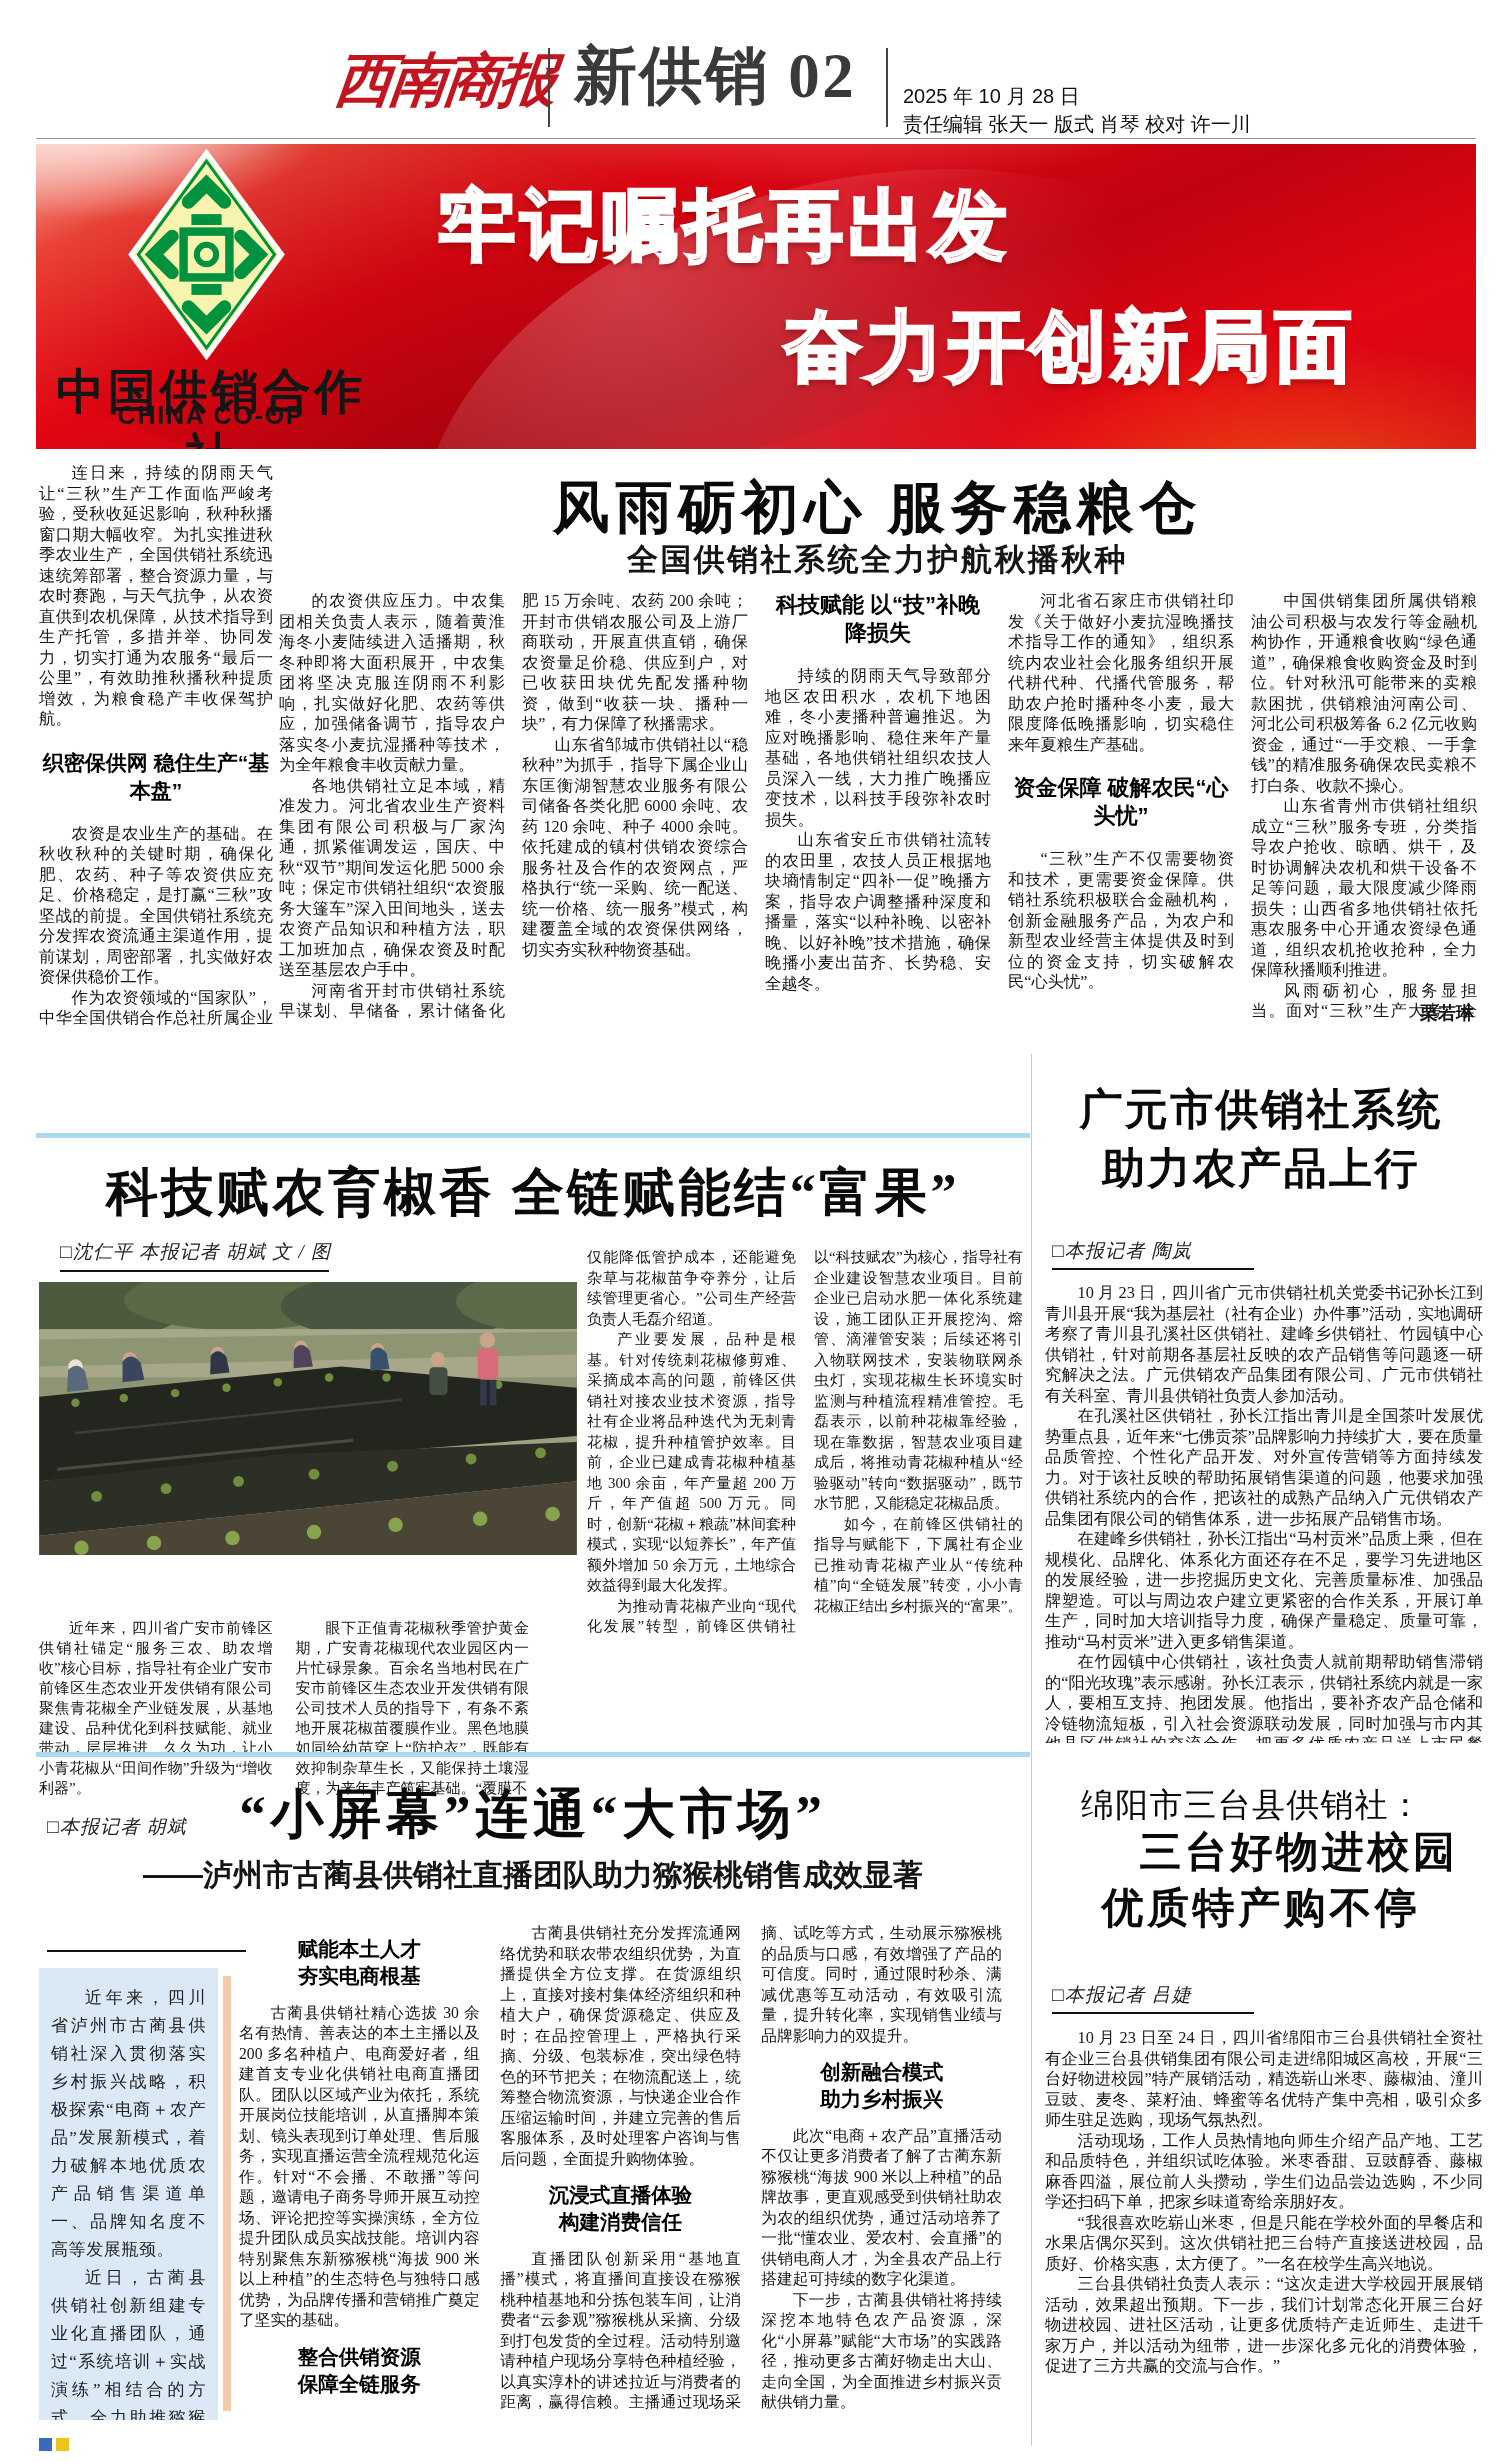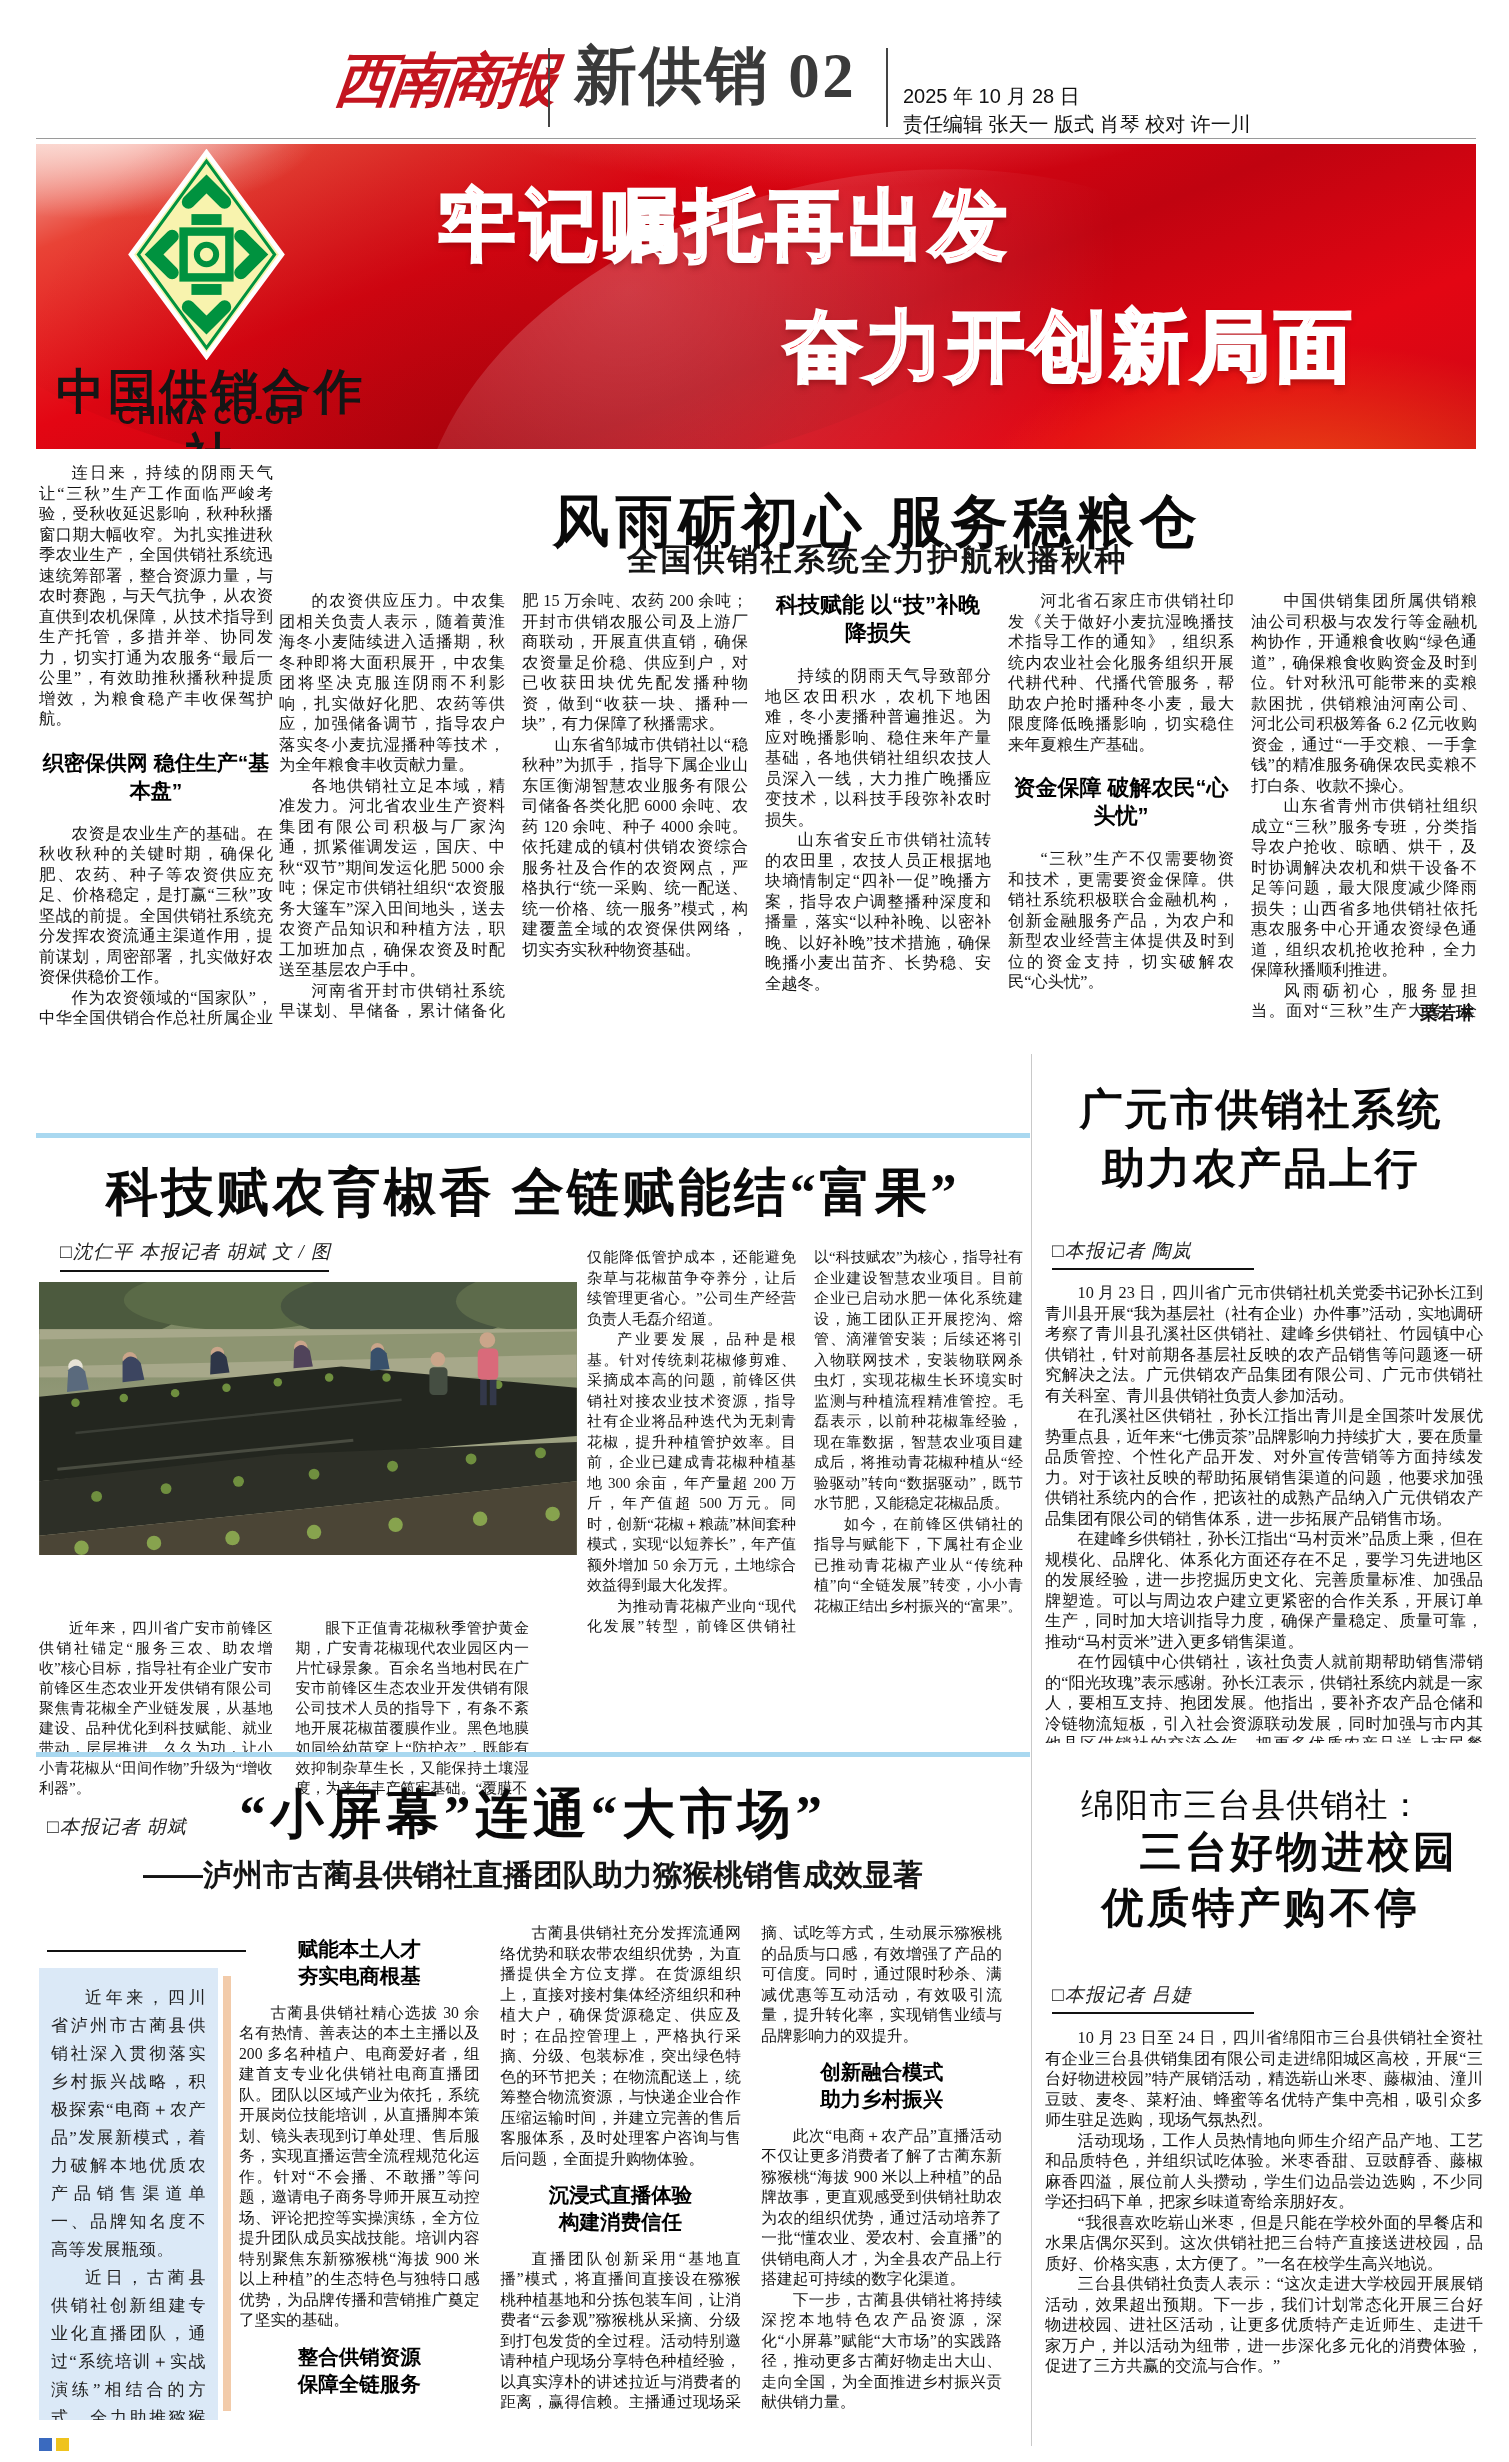--- a/index.html
+++ b/index.html
@@ -50,21 +50,21 @@
   .bodycol p.noindent{text-indent:0;}
   .subhead{font-family:"Liberation Sans",sans-serif;font-weight:bold;text-align:center;
      font-size:22px;line-height:28px;margin:19px 0;color:#000;}
   .byline{font-size:19px;color:#222;letter-spacing:1.2px;font-style:italic;white-space:nowrap;}
   .byline-rule{position:absolute;height:2.4px;background:#111;}
   .headline{font-weight:900;color:#0a0a0a;text-align:center;white-space:nowrap;
      font-family:"Liberation Serif",serif;}
   .bluebar{position:absolute;height:5.4px;background:#a9d8f0;}
 
   
-  #main-headline{left:278px;top:470px;width:1199px;font-size:57px;letter-spacing:6px;margin-top:14px;}
+  #main-headline{left:278px;top:470px;width:1199px;font-size:57px;letter-spacing:6px;}
   #main-subtitle{left:278px;top:539px;width:1199px;font-size:31px;font-weight:bold;text-align:center;
      letter-spacing:2.4px;font-family:"Liberation Serif",serif;}
   #main-col1{left:39px;top:463px;width:234px;height:567px;overflow:hidden;
      font-size:16.3px;line-height:20.5px;}
   #main-col1 .subhead{font-size:21px;}
   #main-flow{left:279px;top:591px;width:1198px;height:438px;overflow:hidden;
      column-count:5;column-gap:17px;font-size:16.3px;line-height:20.5px;}
   #main-sig{left:1299px;top:1001px;width:175px;text-align:right;font-size:18px;font-weight:bold;}
 
   

